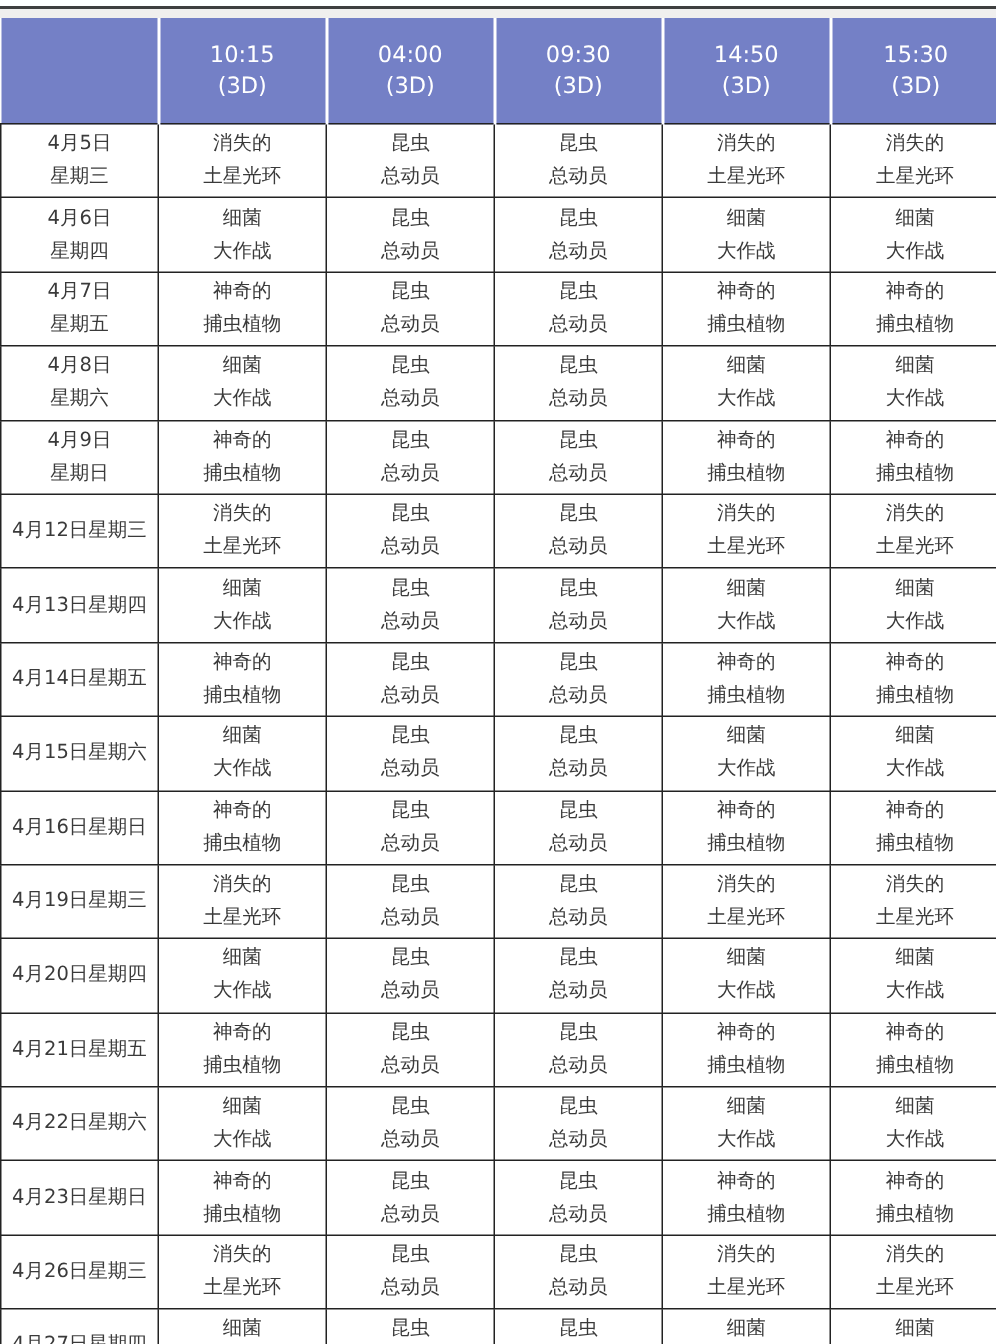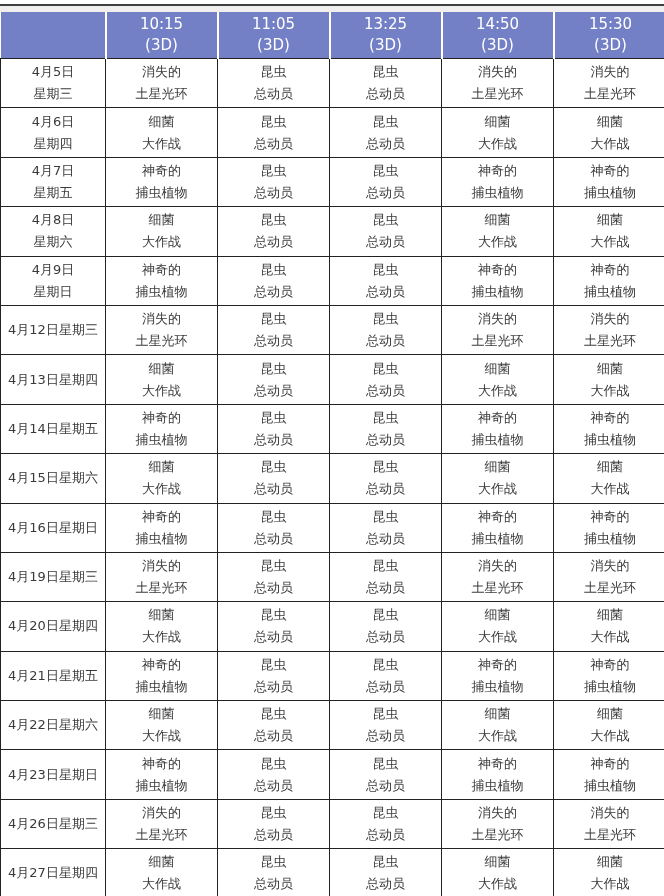--- a/index.html
+++ b/index.html
@@ -29,21 +29,21 @@
   }
   
   thead th {
     background: #7480c6;
     color: #ffffff;
     font-size: 15px;
     font-weight: normal;
     text-align: center;
     vertical-align: middle;
     height: 46px;
-    padding: 0;
+    padding: 12px;
     border: none;
     border-left: 2px solid #ffffff;
   }
   thead th:first-child {
     border-left: none;
   }
   thead th div {
     line-height: 21px;
   }
   
@@ -79,25 +79,25 @@
       <col style="width:113px">
     </colgroup>
     <thead>
       <tr id="header-row">
           <th></th>
           <th>
             <div>10:15</div>
             <div>(3D)</div>
           </th>
           <th>
-            <div>11:05</div>
+            <div>04:00</div>
             <div>(3D)</div>
           </th>
           <th>
-            <div>13:25</div>
+            <div>09:30</div>
             <div>(3D)</div>
           </th>
           <th>
             <div>14:50</div>
             <div>(3D)</div>
           </th>
           <th>
             <div>15:30</div>
             <div>(3D)</div>
           </th>

